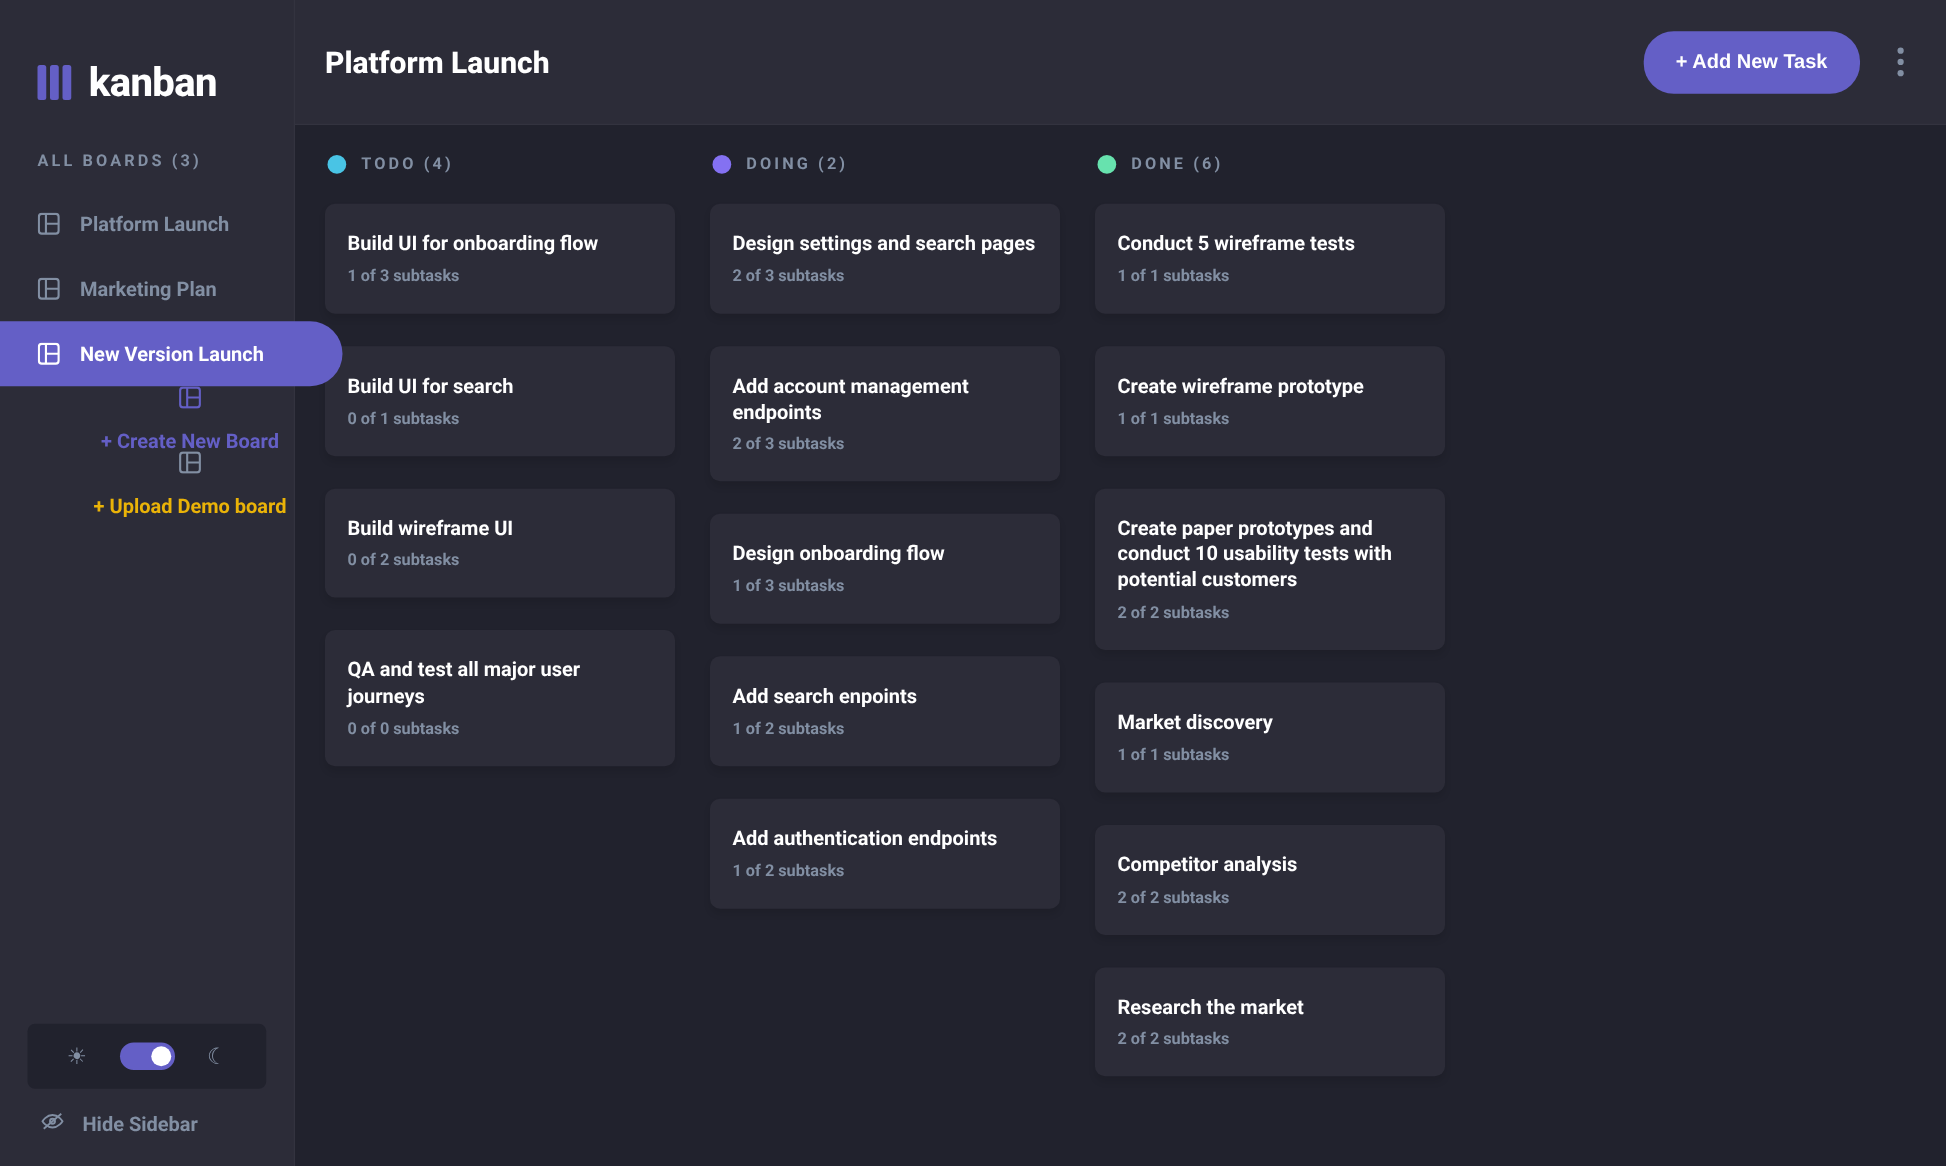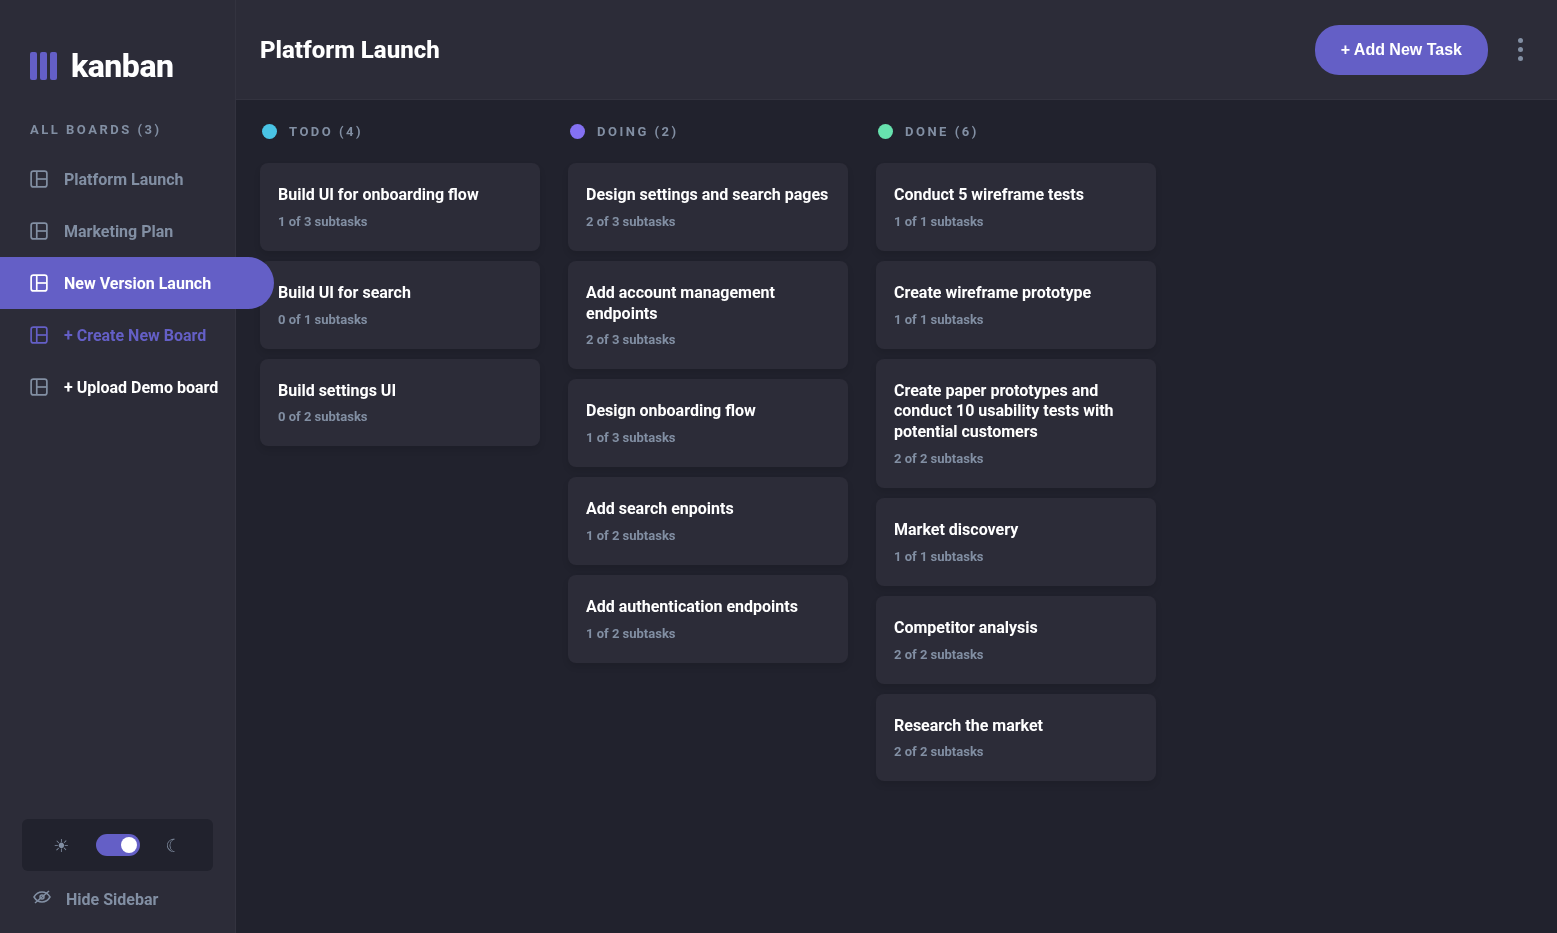--- a/index.html
+++ b/index.html
@@ -54,22 +54,22 @@
     font-weight: 700;
     cursor: pointer;
     border-top-right-radius: 26px;
     border-bottom-right-radius: 26px;
     width: 274px;
   }
   .board-item.active {
     background: #645fc6;
     color: #ffffff;
   }
-  .board-item.create, .board-item.upload { color: #645fc6; }
-  .board-item.upload { color: #ffffff; }
+  .board-item.create, .board-item.upload { color: #645fc6; flex-direction: column; }
+  .board-item.upload { color: #eab308; }
   .board-icon {
     width: 18px; height: 18px; flex: 0 0 18px;
   }
   .board-icon svg { display:block; }
   .sidebar-bottom {
     position: absolute;
     bottom: 24px;
     left: 22px;
     right: 22px;
   }
@@ -146,21 +146,21 @@
   }
   .column { width: 280px; flex: 0 0 280px; }
   .column-header {
     display: flex; align-items: center; gap: 12px;
     color: #828fa3; font-size: 13px; font-weight: 700;
     letter-spacing: 2.5px;
     margin-bottom: 24px;
     padding-left: 2px;
   }
   .dot { width: 15px; height: 15px; border-radius: 50%; }
-  .cards { display: flex; flex-direction: column; gap: 10px; }
+  .cards { display: flex; flex-direction: column; gap: 26px; }
   .card {
     background: #2c2c38;
     border-radius: 8px;
     padding: 22px 18px;
     cursor: pointer;
     box-shadow: 0 4px 6px rgba(0,0,0,0.1);
   }
   .card-title {
     font-size: 16px; font-weight: 700; color: #fff;
     margin-bottom: 8px; line-height: 1.3;
@@ -288,22 +288,26 @@
         <div class="cards">
           <div class="card">
             <div class="card-title">Build UI for onboarding flow</div>
             <div class="card-sub">1 of 3 subtasks</div>
           </div>
           <div class="card">
             <div class="card-title">Build UI for search</div>
             <div class="card-sub">0 of 1 subtasks</div>
           </div>
           <div class="card">
-            <div class="card-title">Build settings UI</div>
+            <div class="card-title">Build wireframe UI</div>
             <div class="card-sub">0 of 2 subtasks</div>
+          </div>
+          <div class="card">
+            <div class="card-title">QA and test all major user journeys</div>
+            <div class="card-sub">0 of 0 subtasks</div>
           </div>
         </div>
       </div>
       <div class="column">
         <div class="column-header">
           <span class="dot" style="background: rgb(132, 113, 242);"></span>
           <span>DOING (2)</span>
         </div>
         <div class="cards">
           <div class="card">

